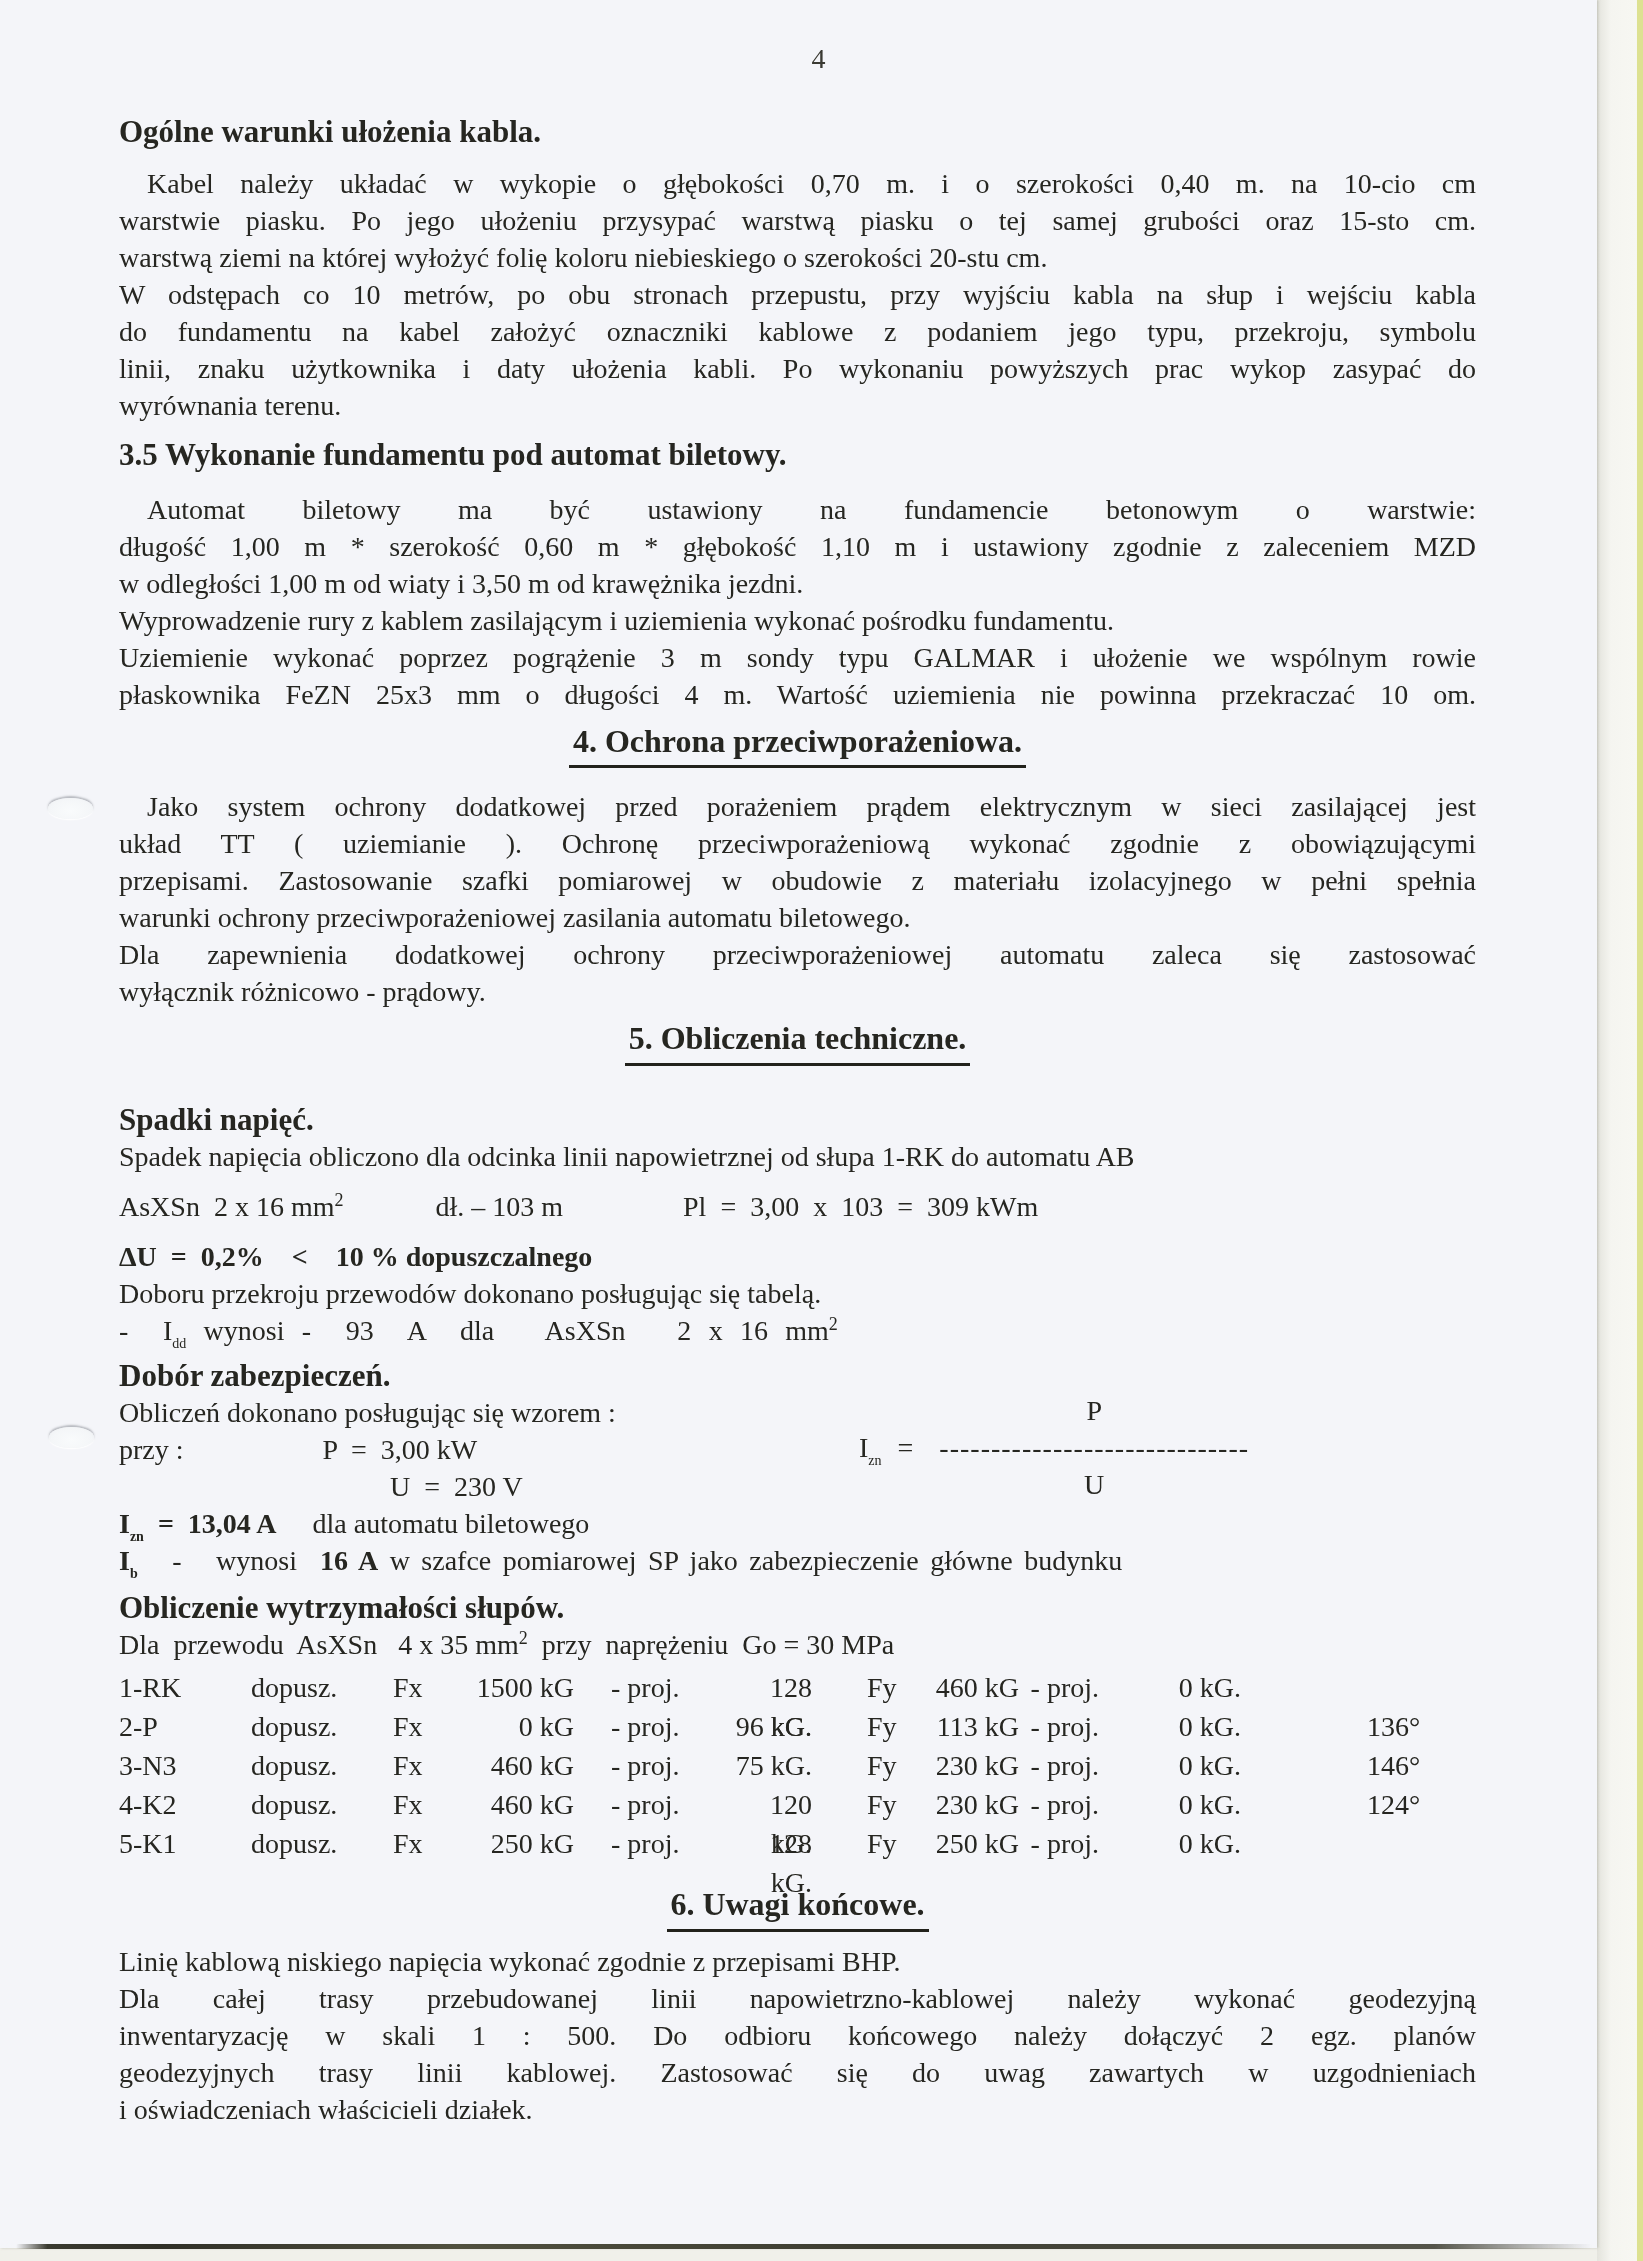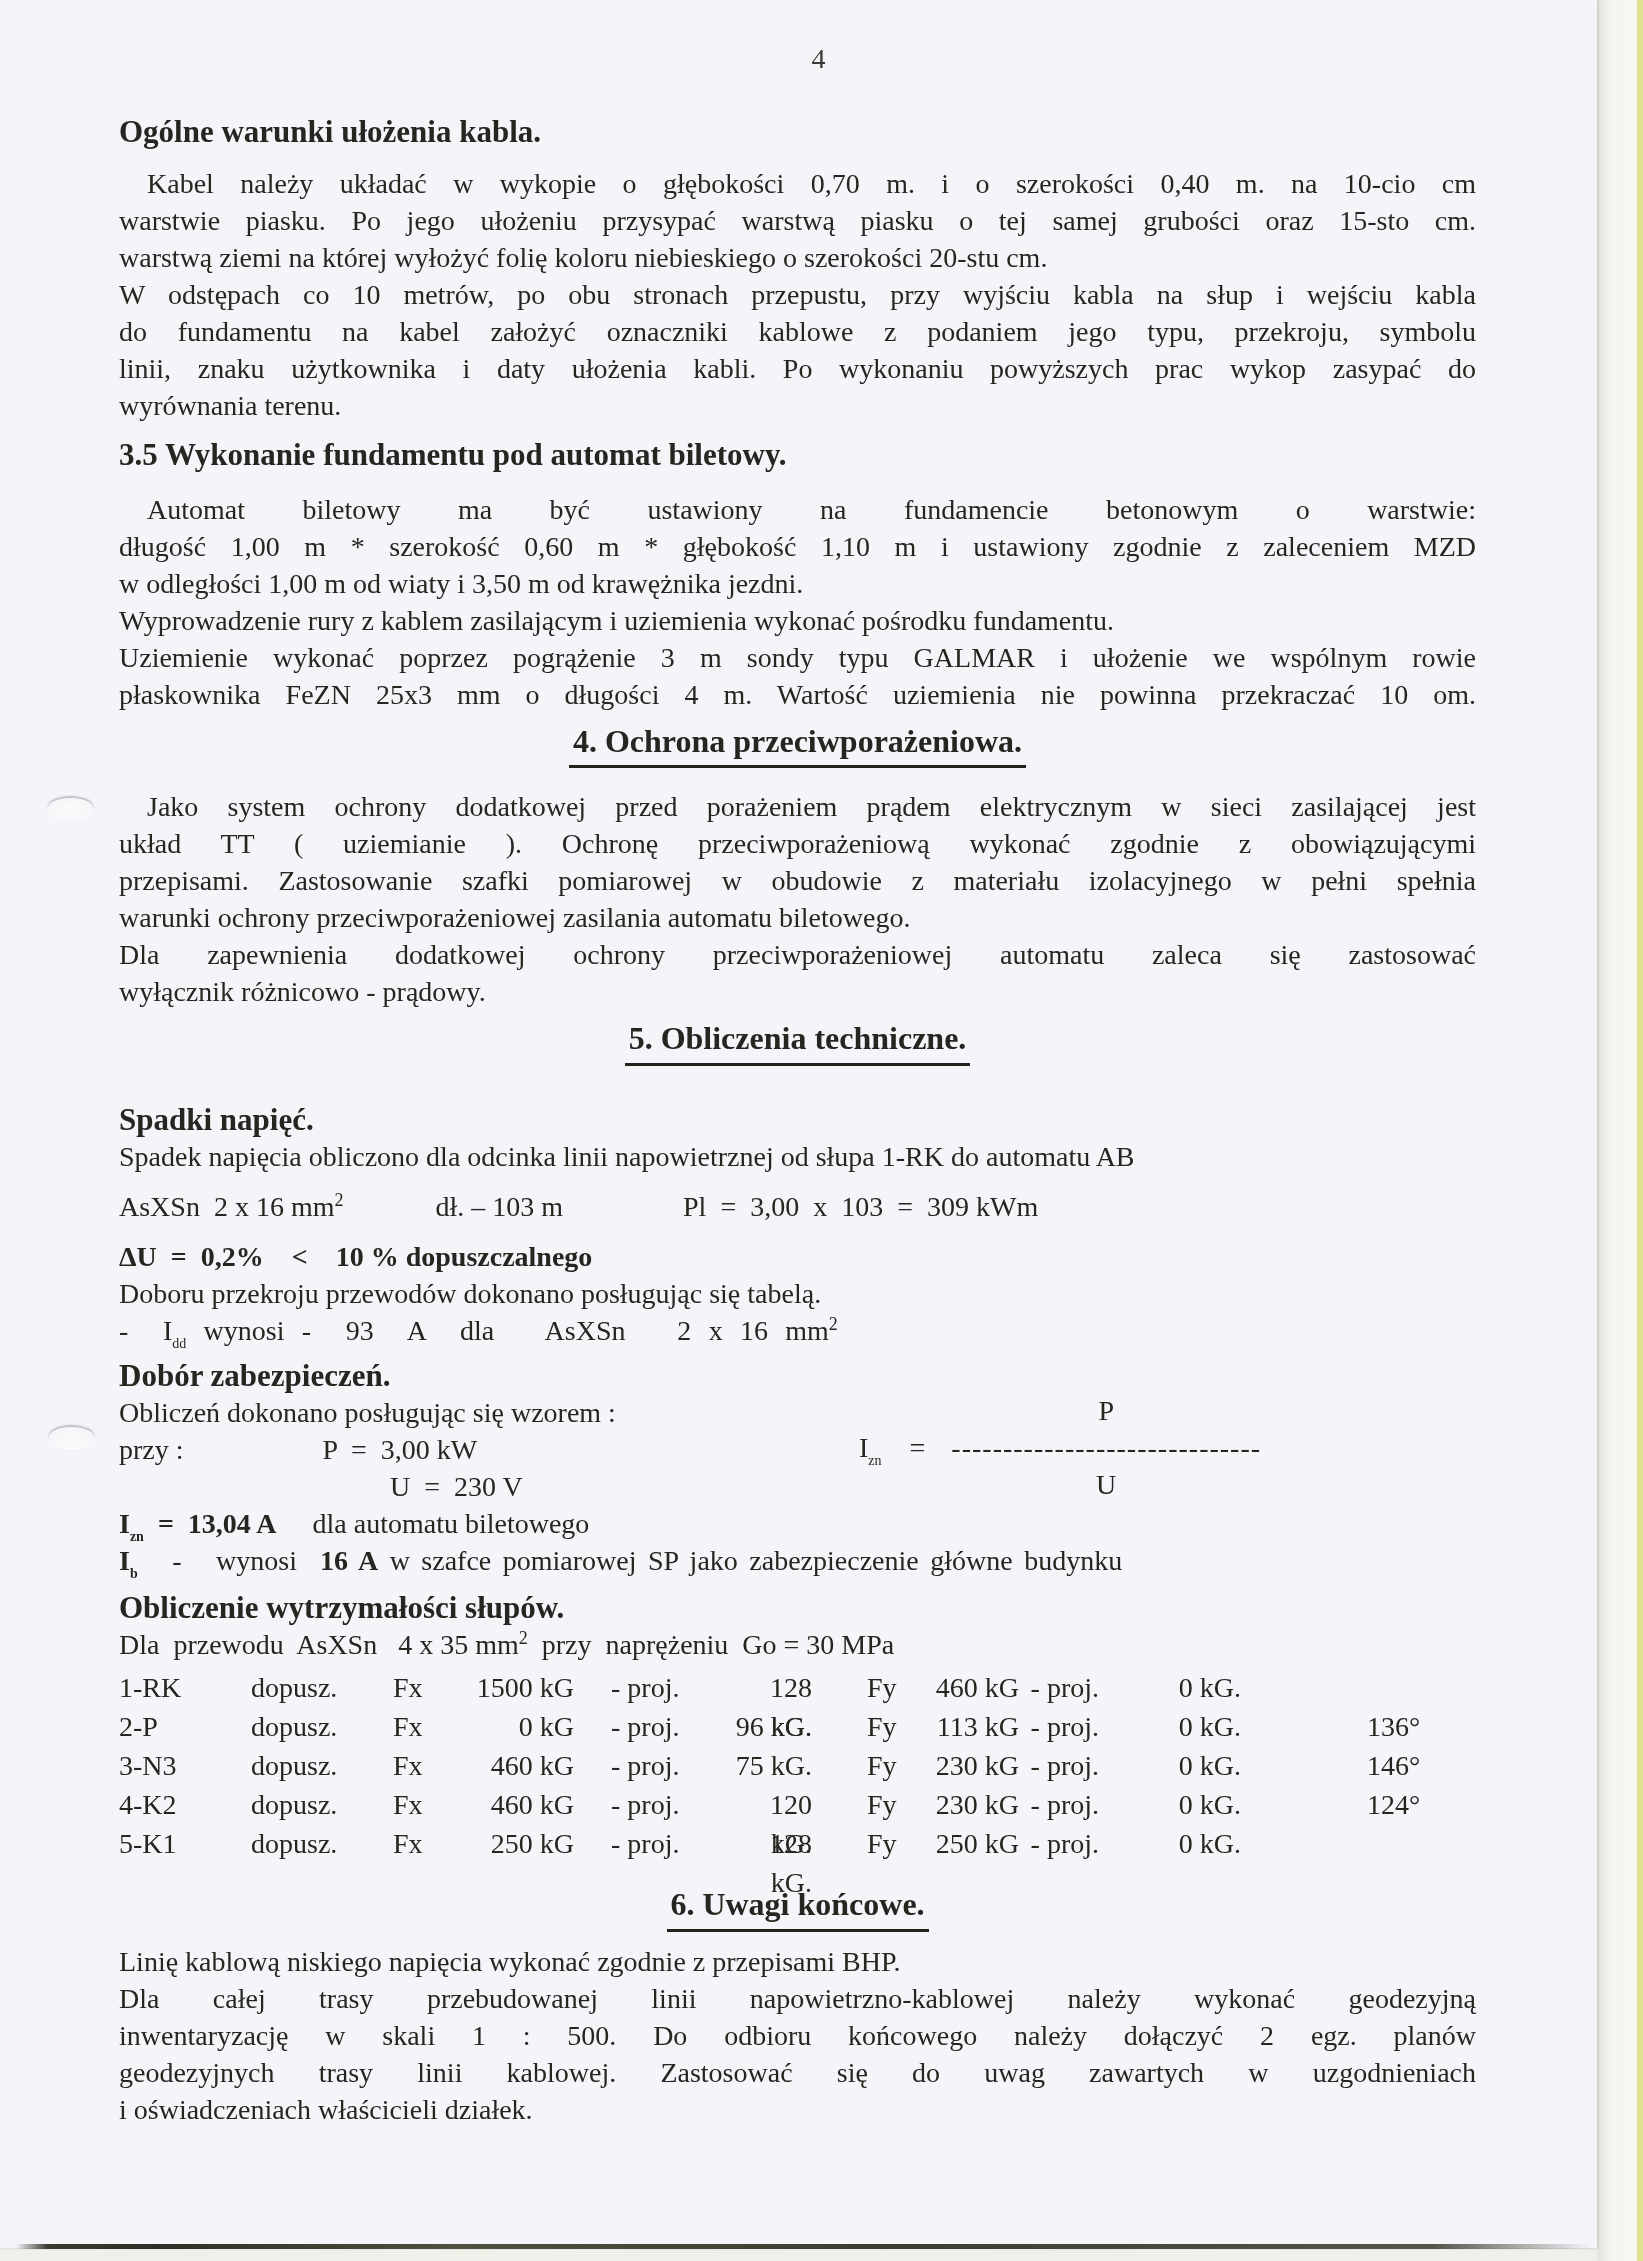--- a/index.html
+++ b/index.html
@@ -53,21 +53,21 @@
   .widesp{word-spacing:10.3px;}
   .midsp{word-spacing:4.5px;}
 
   .zabezp{position:relative;}
   .eq-ind{margin-left:139px;}
   .eq-ind2{margin-left:132px;}
   .note-gap{margin-left:36px;}
   .formula{position:absolute;left:740px;top:-1.3px;display:grid;
            grid-template-columns:auto auto;column-gap:26px;font-size:28px;line-height:37px;}
   .f-num{grid-column:2;text-align:center;}
-  .f-lhs{grid-column:1;grid-row:2;display:flex;gap:28px;}
+  .f-lhs{grid-column:1;grid-row:2;display:flex;gap:16px;}
   .f-bar{grid-column:2;grid-row:2;letter-spacing:1px;}
   .f-den{grid-column:2;grid-row:3;text-align:center;}
 
   .t-rows{margin-top:5.2px;}
   .t-row{display:grid;grid-template-columns:132px 142px 68px 113px 148px 90px 110px 97px 106px 116px 1fr;
          height:39px;line-height:39px;font-size:28px;}
   .t-row .c4,.t-row .c6,.t-row .c8,.t-row .c10{text-align:right;}
   .t-row .c5{padding-left:37px;}
   .t-row .c7{padding-left:55px;}
   .t-row .c9{padding-left:11.6px;}

